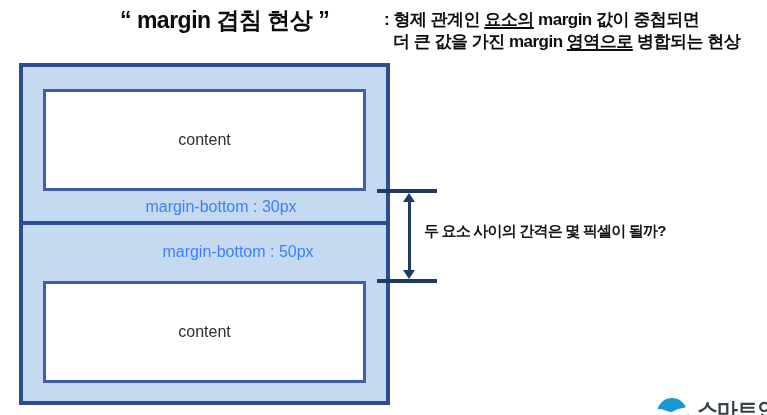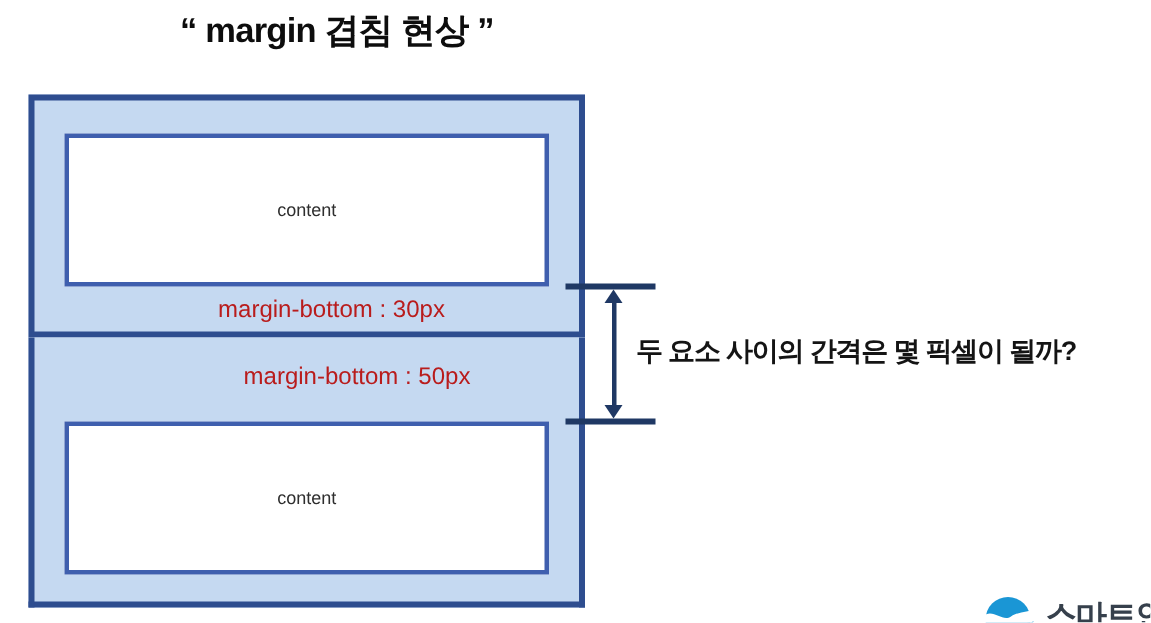--- a/index.html
+++ b/index.html
@@ -22,58 +22,62 @@
   .outer-box{
     position:absolute;left:19px;width:371px;box-sizing:border-box;
     background:#c5d9f1;border:4px solid #2e4d8f;
   }
   .box1{top:63px;height:162px;}
   .box2{top:225px;height:180px;border-top:none;}
   .inner-box{
     position:absolute;left:43px;width:323px;height:102px;box-sizing:border-box;
     background:#ffffff;border:3px solid #3f5fae;
     display:flex;align-items:center;justify-content:center;
-    font-size:12px;color:#2e2e2e;
+    font-size:16px;color:#2e2e2e;
   }
   .inner1{top:89px;}
   .inner2{top:281px;}
   .margin-label{
     position:absolute;left:19px;width:404px;text-align:center;
-    font-size:16px;color:#b91c1c;line-height:18px;
+    font-size:16px;color:#3b82f6;line-height:18px;
   }
   .mlabel1{top:198px;}
   .mlabel2{top:243px;padding-left:17px;}
   
   .tick{position:absolute;left:377px;width:60px;height:4px;background:#1f3864;}
   .tick1{top:189px;}
   .tick2{top:279px;}
   .arrow-shaft{position:absolute;left:408px;top:201px;width:3px;height:70px;background:#1f3864;}
   .arrow-head{position:absolute;width:0;height:0;border-left:6px solid transparent;border-right:6px solid transparent;}
   .arrow-head.up{left:403px;top:193px;border-bottom:9px solid #1f3864;}
   .arrow-head.down{left:403px;top:270px;border-top:9px solid #1f3864;}
   
   .question{
     position:absolute;left:424px;top:222px;
-    font-size:18px;font-weight:800;color:#141414;letter-spacing:-0.8px;white-space:nowrap;
+    font-size:15px;font-weight:800;color:#141414;letter-spacing:-0.8px;white-space:nowrap;
   }
   
   .logo{position:absolute;left:654px;top:395px;display:flex;align-items:flex-start;}
   .logo-icon{width:36px;height:36px;flex:0 0 auto;}
   .logo-text{
     font-size:21px;font-weight:800;color:#36404c;letter-spacing:-1px;
     margin-left:7px;margin-top:1px;white-space:nowrap;
   }
 </style>
 </head>
 <body>
 
 <div class="page">
 
   <div class="title">“ margin 겹침 현상 ”</div>
 
+  <div class="subtitle">
+    <div><span>: 형제 관계인 </span><span class="uline">요소의</span><span> margin 값이 중첩되면</span></div>
+    <div class="indent"><span>더 큰 값을 가진 margin </span><span class="uline">영역으로</span><span> 병합되는 현상</span></div>
+  </div>
 
   <div class="outer-box box1"></div>
   <div class="outer-box box2"></div>
 
   <div class="inner-box inner1">
     <span>content</span>
   </div>
   <div class="margin-label mlabel1">margin-bottom : 30px</div>
 
   <div class="margin-label mlabel2">margin-bottom : 50px</div>

